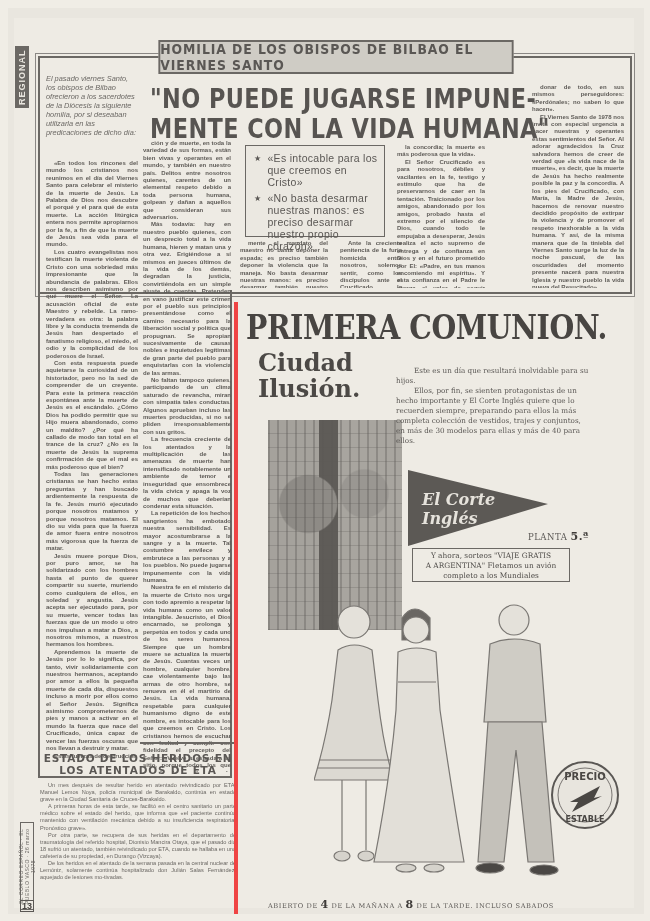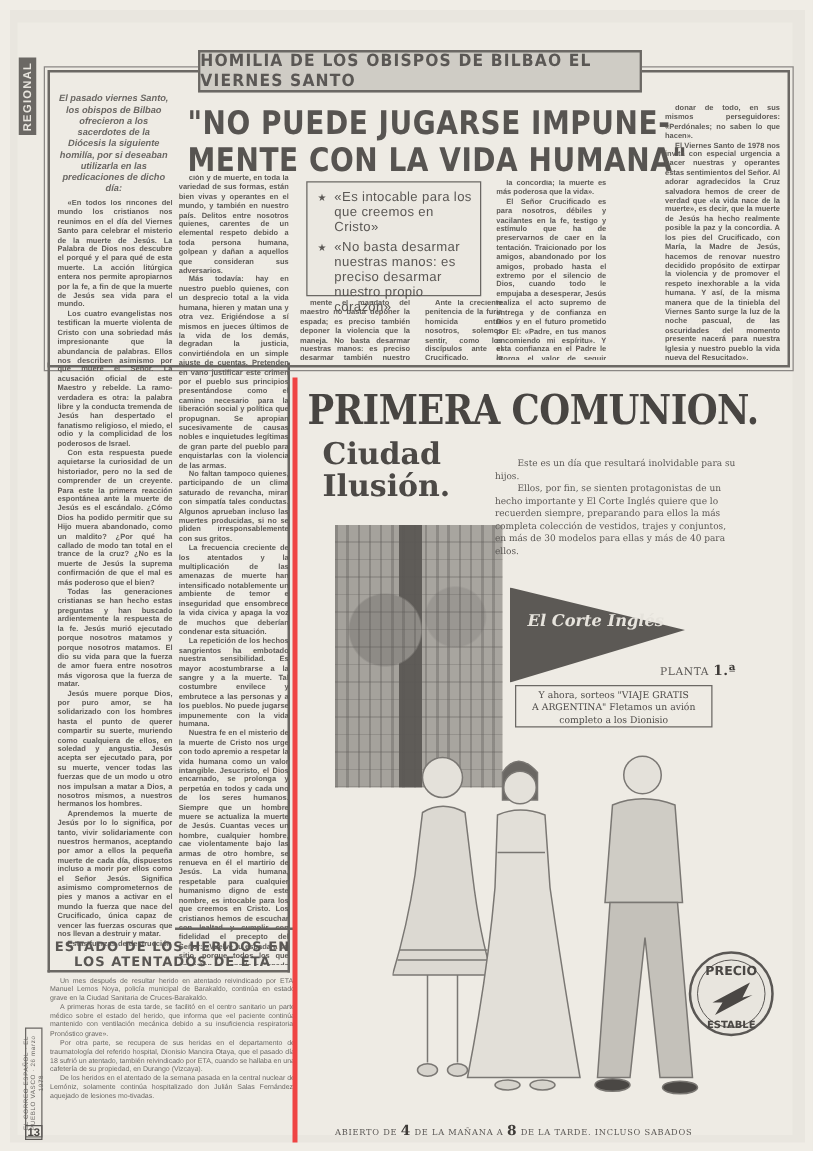--- a/index.html
+++ b/index.html
@@ -62,22 +62,21 @@
     transform: scaleX(0.86); transform-origin: left top; white-space: nowrap;
   }
   .col {
     position: absolute; font-size: 6px; line-height: 7.4px; color: #5e5b57;
     text-align: justify; overflow: hidden; font-weight: bold;
   }
   .col p { text-indent: 8px; margin-bottom: 0; }
   .lead {
     position: absolute; left: 46px; top: 74px; width: 90px;
     font-size: 7.4px; line-height: 9px; font-style: italic; color: #6a6763;
-    text-align: center;
-    font-weight: bold;
+    text-align: left;
   }
   .quote-box {
     position: absolute; left: 247px; top: 146px; width: 140px; height: 88px;
     border: 1.5px solid #6b6864; background: #ebe8e1;
     padding: 6px 6px 4px 8px;
   }
   .quote {
     display: flex; gap: 6px; font-size: 10.5px; line-height: 12px; color: #5a5754;
     margin-bottom: 4px; letter-spacing: 0.3px;
   }
@@ -127,21 +126,21 @@
     color: #5a5754;
     margin-left: 12px;
   }
   .ad-copy p { text-indent: 18px; }
   .pennant {
     position: absolute; left: 170px; top: 168px; width: 140px; height: 76px;
   }
   .pennant-text {
     position: absolute; left: 14px; top: 20px;
     font-family: "DejaVu Serif", serif; font-style: italic; font-weight: bold;
-    font-size: 13px; color: #e6e3dc;
+    font-size: 16px; color: #e6e3dc;
   }
   .planta {
     position: absolute; left: 290px; top: 228px; font-size: 8.5px;
     font-family: "DejaVu Serif", serif; color: #5a5754; letter-spacing: 0.5px;
   }
   .planta b { font-size: 11px; color: #3e3b38; }
   .promo-box {
     position: absolute; left: 174px; top: 246px; width: 158px; height: 34px;
     border: 1.5px solid #6b6864; padding: 2px 3px;
     font-family: "DejaVu Serif", serif; font-size: 7.4px; line-height: 10px;
@@ -250,27 +249,27 @@
 
   <div class="pennant">
     <svg width="140" height="76" viewBox="0 0 140 76">
       <polygon points="0,0 140,34 0,76" fill="#5c5955"></polygon>
     </svg>
     <span class="pennant-text">El Corte Inglés</span>
   </div>
 
   <div class="planta">
     <span>PLANTA</span>
-    <b>1.ª</b>
+    <b>5.ª</b>
   </div>
 
   <div class="promo-box">
     <div>Y ahora, sorteos "VIAJE GRATIS</div>
     <div>A ARGENTINA" Fletamos un avión</div>
-    <div>completo a los Dionisio</div>
+    <div>completo a los Mundiales</div>
   </div>
 
   <svg class="kids" viewBox="0 0 270 280">
     <g fill="none" stroke="#7a7773" stroke-width="1.2">
 
       <circle cx="40" cy="22" r="16" fill="#e4e1da"></circle>
       <path d="M24 50 Q40 40 58 50 L64 100 Q70 150 80 180 L0 180 Q12 140 18 100 Z" fill="#dcd9d2"></path>
       <line x1="6" y1="160" x2="76" y2="160"></line>
       <line x1="4" y1="168" x2="78" y2="168"></line>
       <line x1="28" y1="180" x2="28" y2="250"></line>

